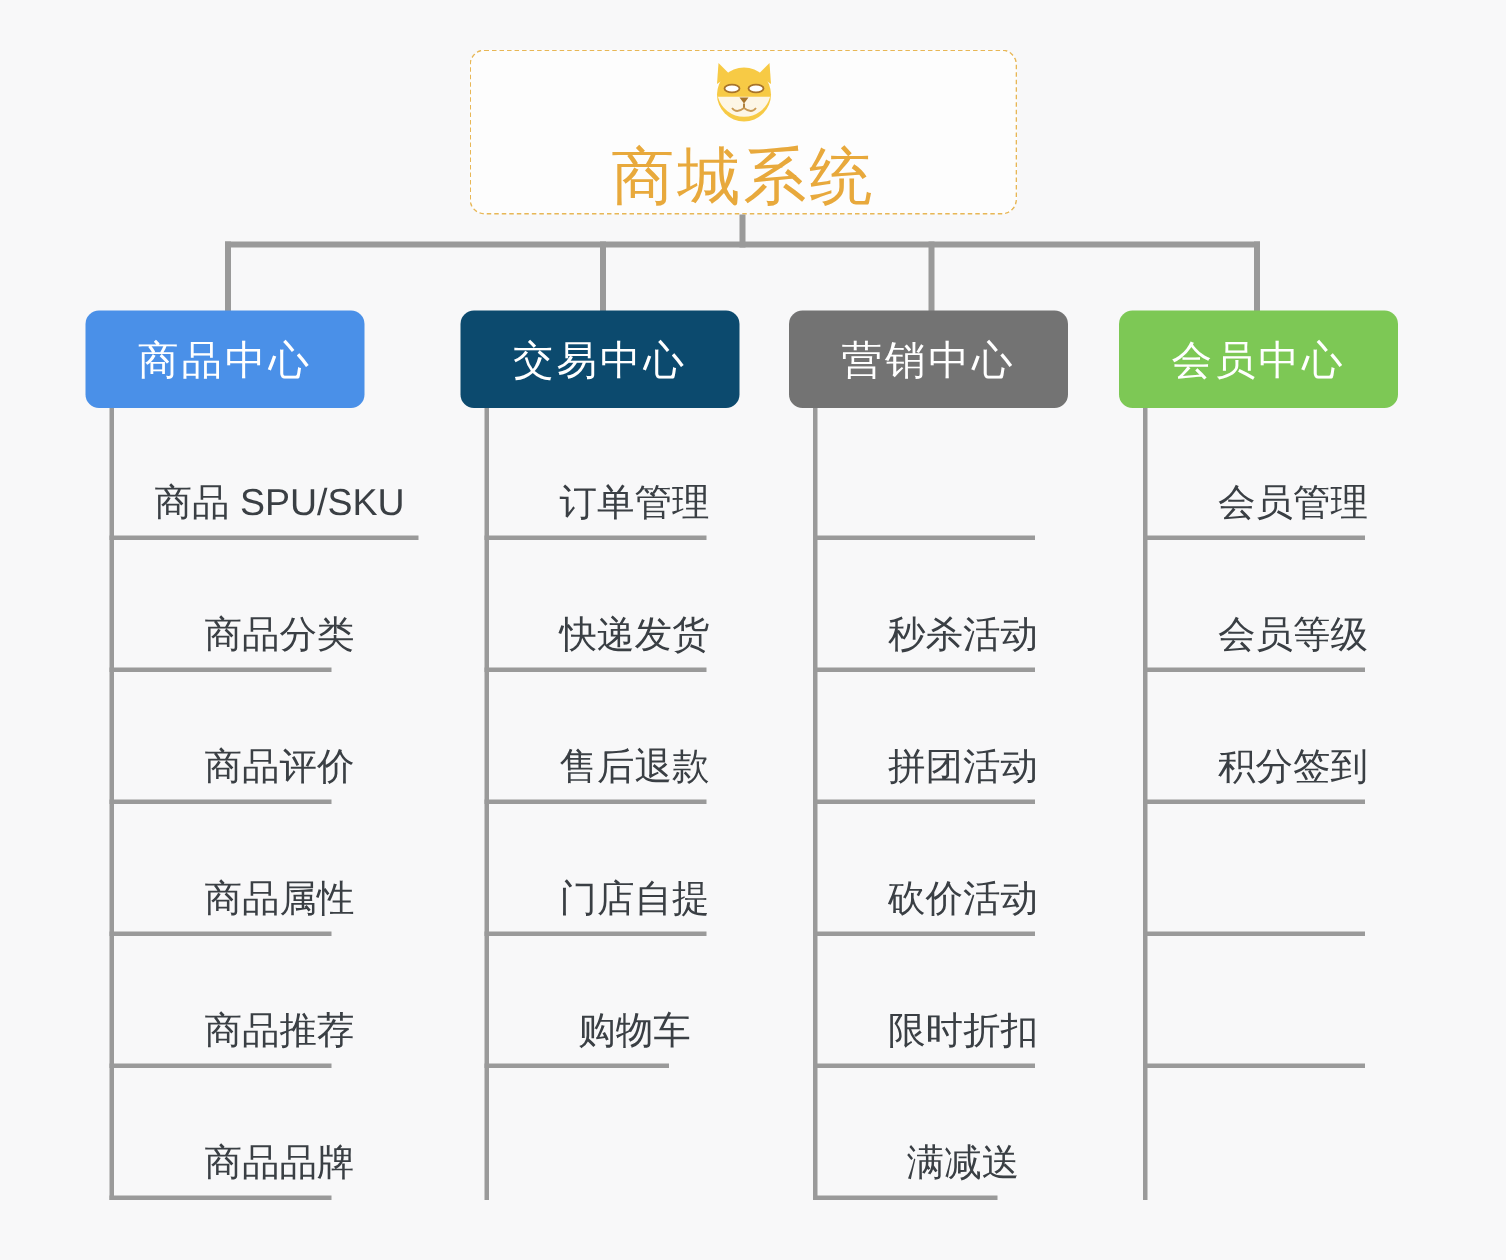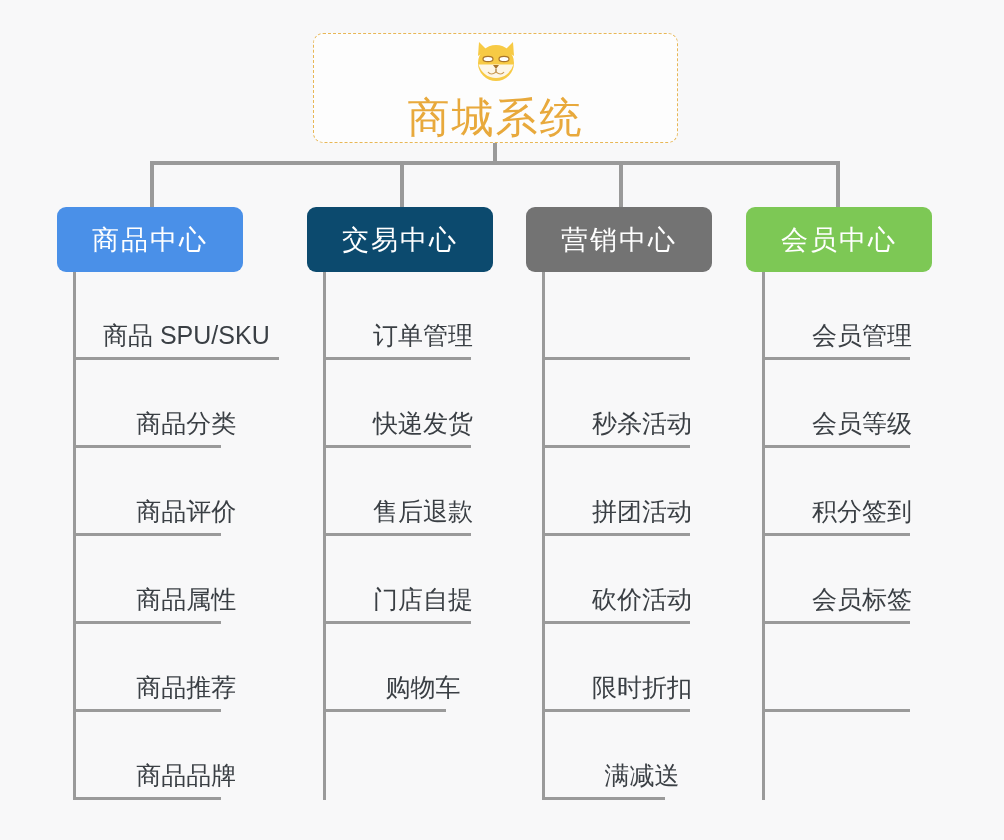--- a/index.html
+++ b/index.html
@@ -286,21 +286,20 @@
         </div>
         <div class="leaf-item">
           <span class="leaf-label">会员等级</span>
           <div class="leaf-rule" style="width: 148px;"></div>
         </div>
         <div class="leaf-item">
           <span class="leaf-label">积分签到</span>
           <div class="leaf-rule" style="width: 148px;"></div>
         </div>
         <div class="leaf-item">
-          <span class="leaf-label">会员标签</span>
           <div class="leaf-rule" style="width: 148px;"></div>
         </div>
         <div class="leaf-item">
           <div class="leaf-rule" style="width: 148px;"></div>
         </div>
       </div>
     </div>
 
 </div>
 

